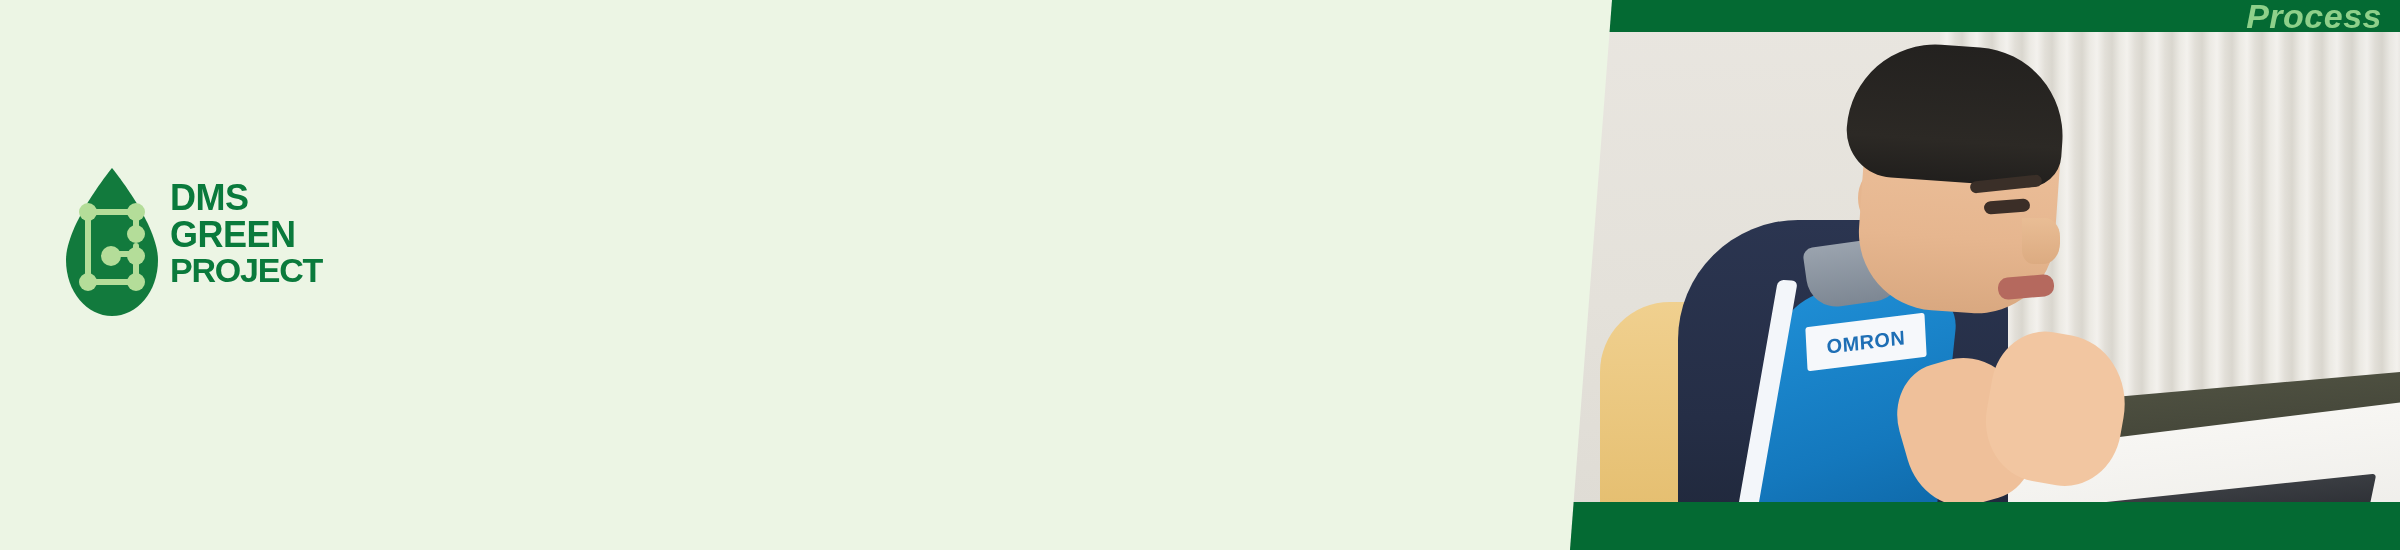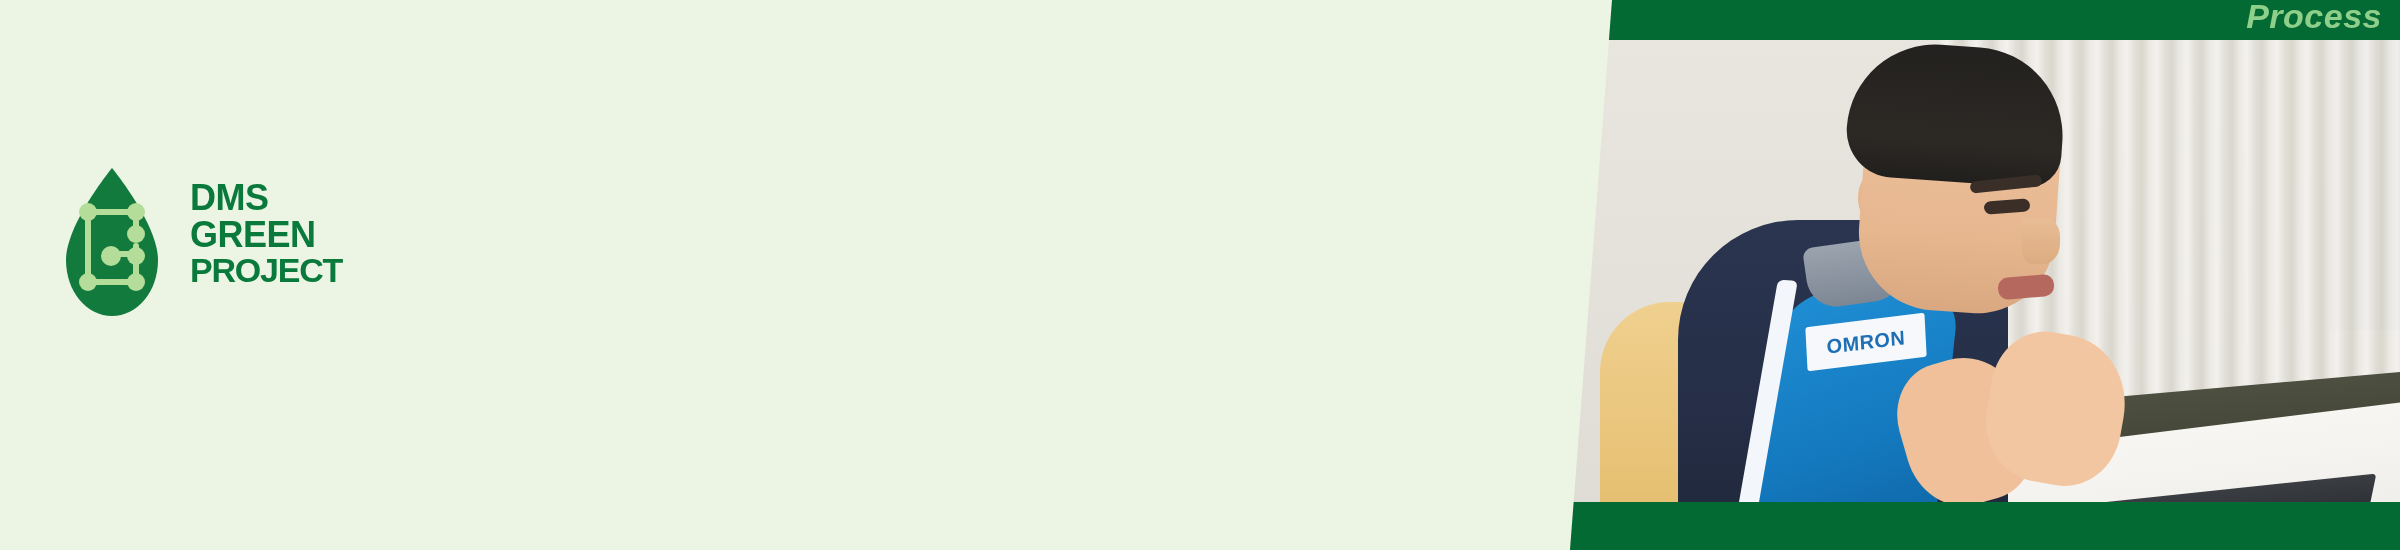--- a/index.html
+++ b/index.html
@@ -48,21 +48,20 @@
     position: absolute;
     left: 108px;
     top: 12px;
     width: 130px;
     color: #0a7a3c;
     font-family: "Liberation Sans", sans-serif;
     font-weight: bold;
     font-size: 36px;
     line-height: 1.02;
     letter-spacing: -0.5px;
-    margin-left: 20px;
   }
   .logo-wordmark div { white-space: nowrap; }
   .logo-wordmark .lw3 { font-size: 34px; letter-spacing: -1.2px; }
 
   
   .text-block {
     position: absolute;
     left: 252px;
     top: 128px;
     width: 1340px;
@@ -342,21 +341,21 @@
     height: 150px;
     transform: rotate(10deg);
     background: #f2c6a1;
   }
 
   
   .bar-top {
     position: absolute;
     left: 0; top: 0;
     width: 100%;
-    height: 40px;
+    height: 32px;
     background: #046a33;
     z-index: 6;
   }
   .bar-bottom {
     position: absolute;
     left: 0; bottom: 0;
     width: 100%;
     height: 48px;
     background: #046a33;
     z-index: 6;

